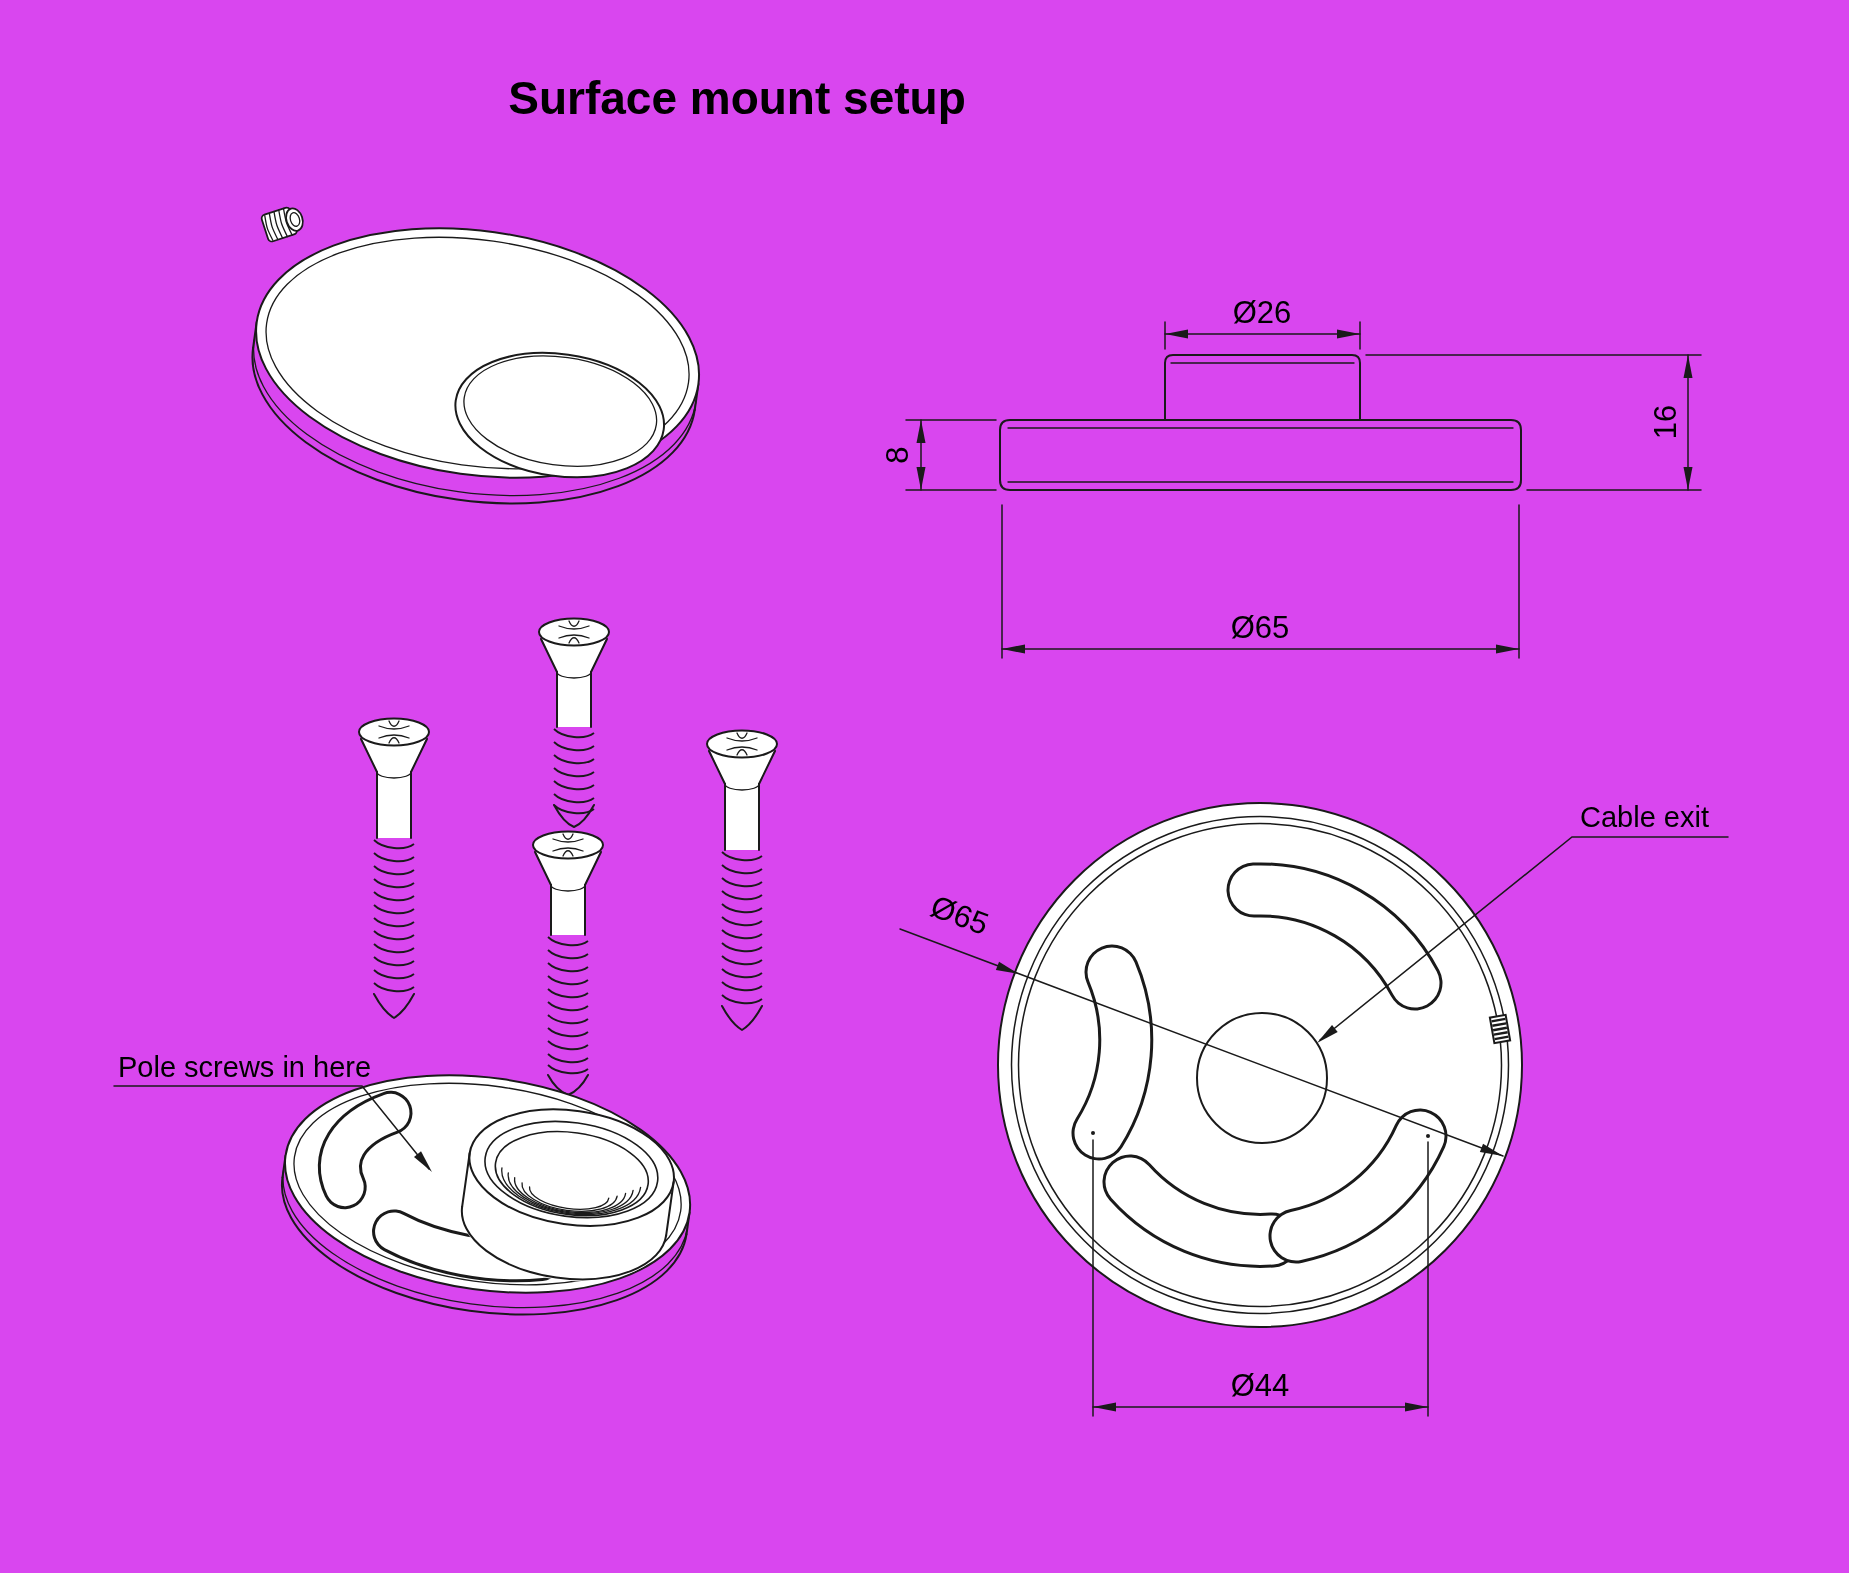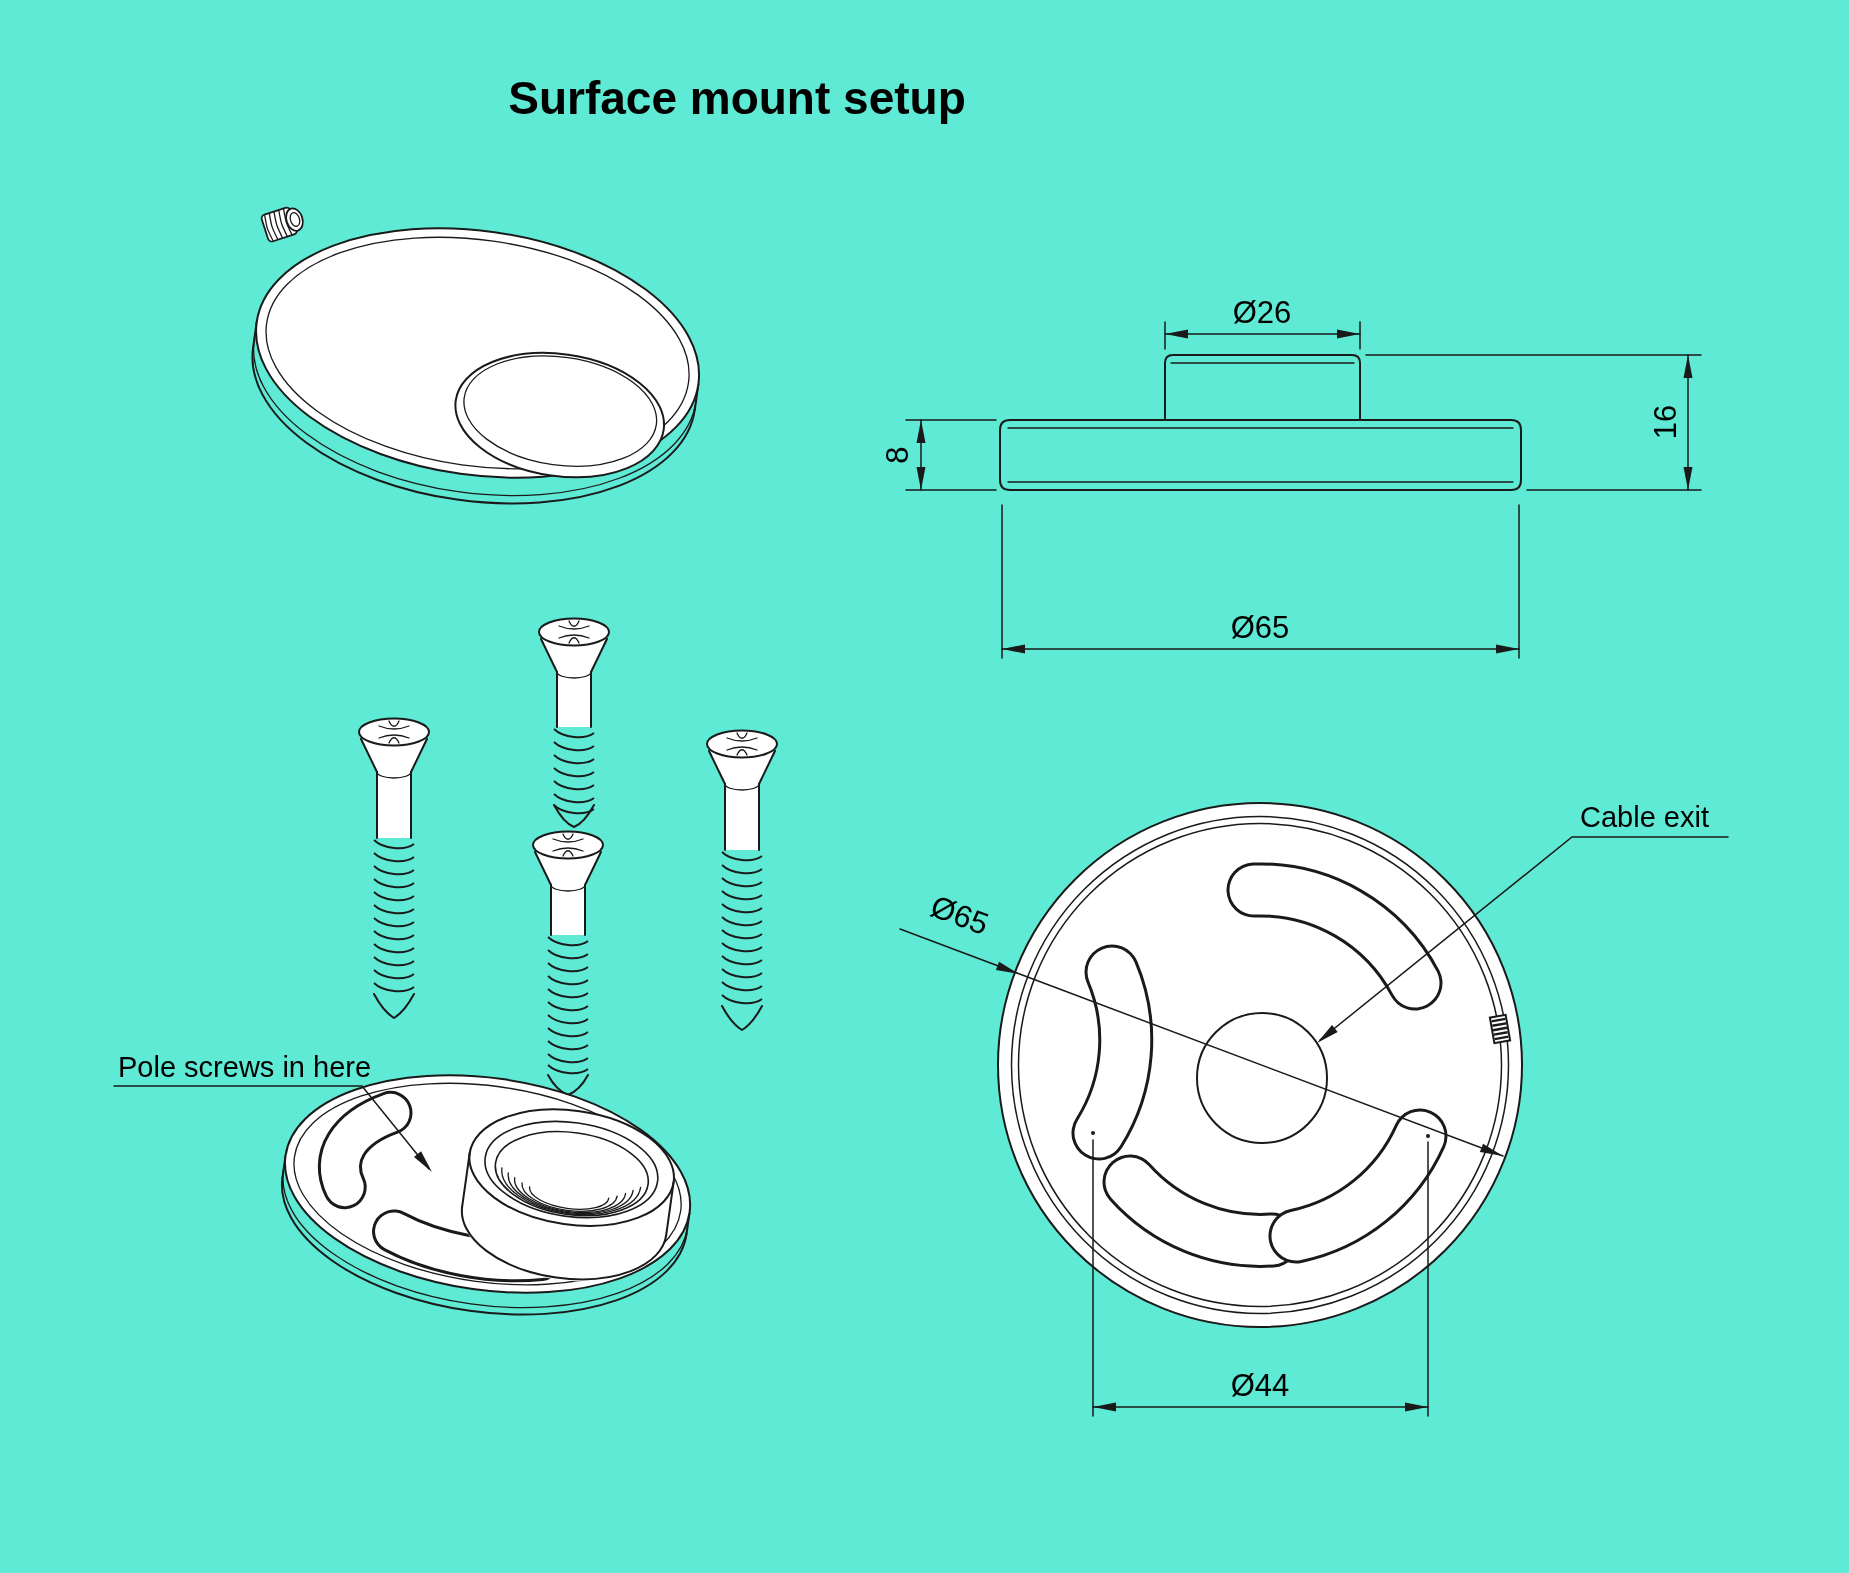--- a/index.html
+++ b/index.html
@@ -1,16 +1,16 @@
 <!DOCTYPE html>
 <html><head>
 <meta charset="utf-8">
 <style>
   html,body{margin:0;padding:0;background:#ffffff;}
-  .page{width:1849px;height:1573px;position:relative;background:#5eead4;overflow:hidden;
+  .page{width:1849px;height:1573px;position:relative;background:#d946ef;overflow:hidden;
         font-family:"Liberation Sans", sans-serif;}
   svg{display:block;}
   text{fill:#000000;font-family:"Liberation Sans", sans-serif;}
   .ln{stroke:#1a1a1a;stroke-width:2;fill:none;stroke-linecap:round;stroke-linejoin:round;}
   .thin{stroke:#1a1a1a;stroke-width:1.3;fill:none;stroke-linecap:round;}
   .dim{stroke:#1a1a1a;stroke-width:1.5;fill:none;stroke-linecap:round;}
   .arr{fill:#1a1a1a;stroke:none;}
   .wfill{fill:#ffffff;stroke:none;}
   .slotb{stroke:#1a1a1a;fill:none;stroke-linecap:round;}
   .slotw{stroke:#ffffff;fill:none;stroke-linecap:round;}

